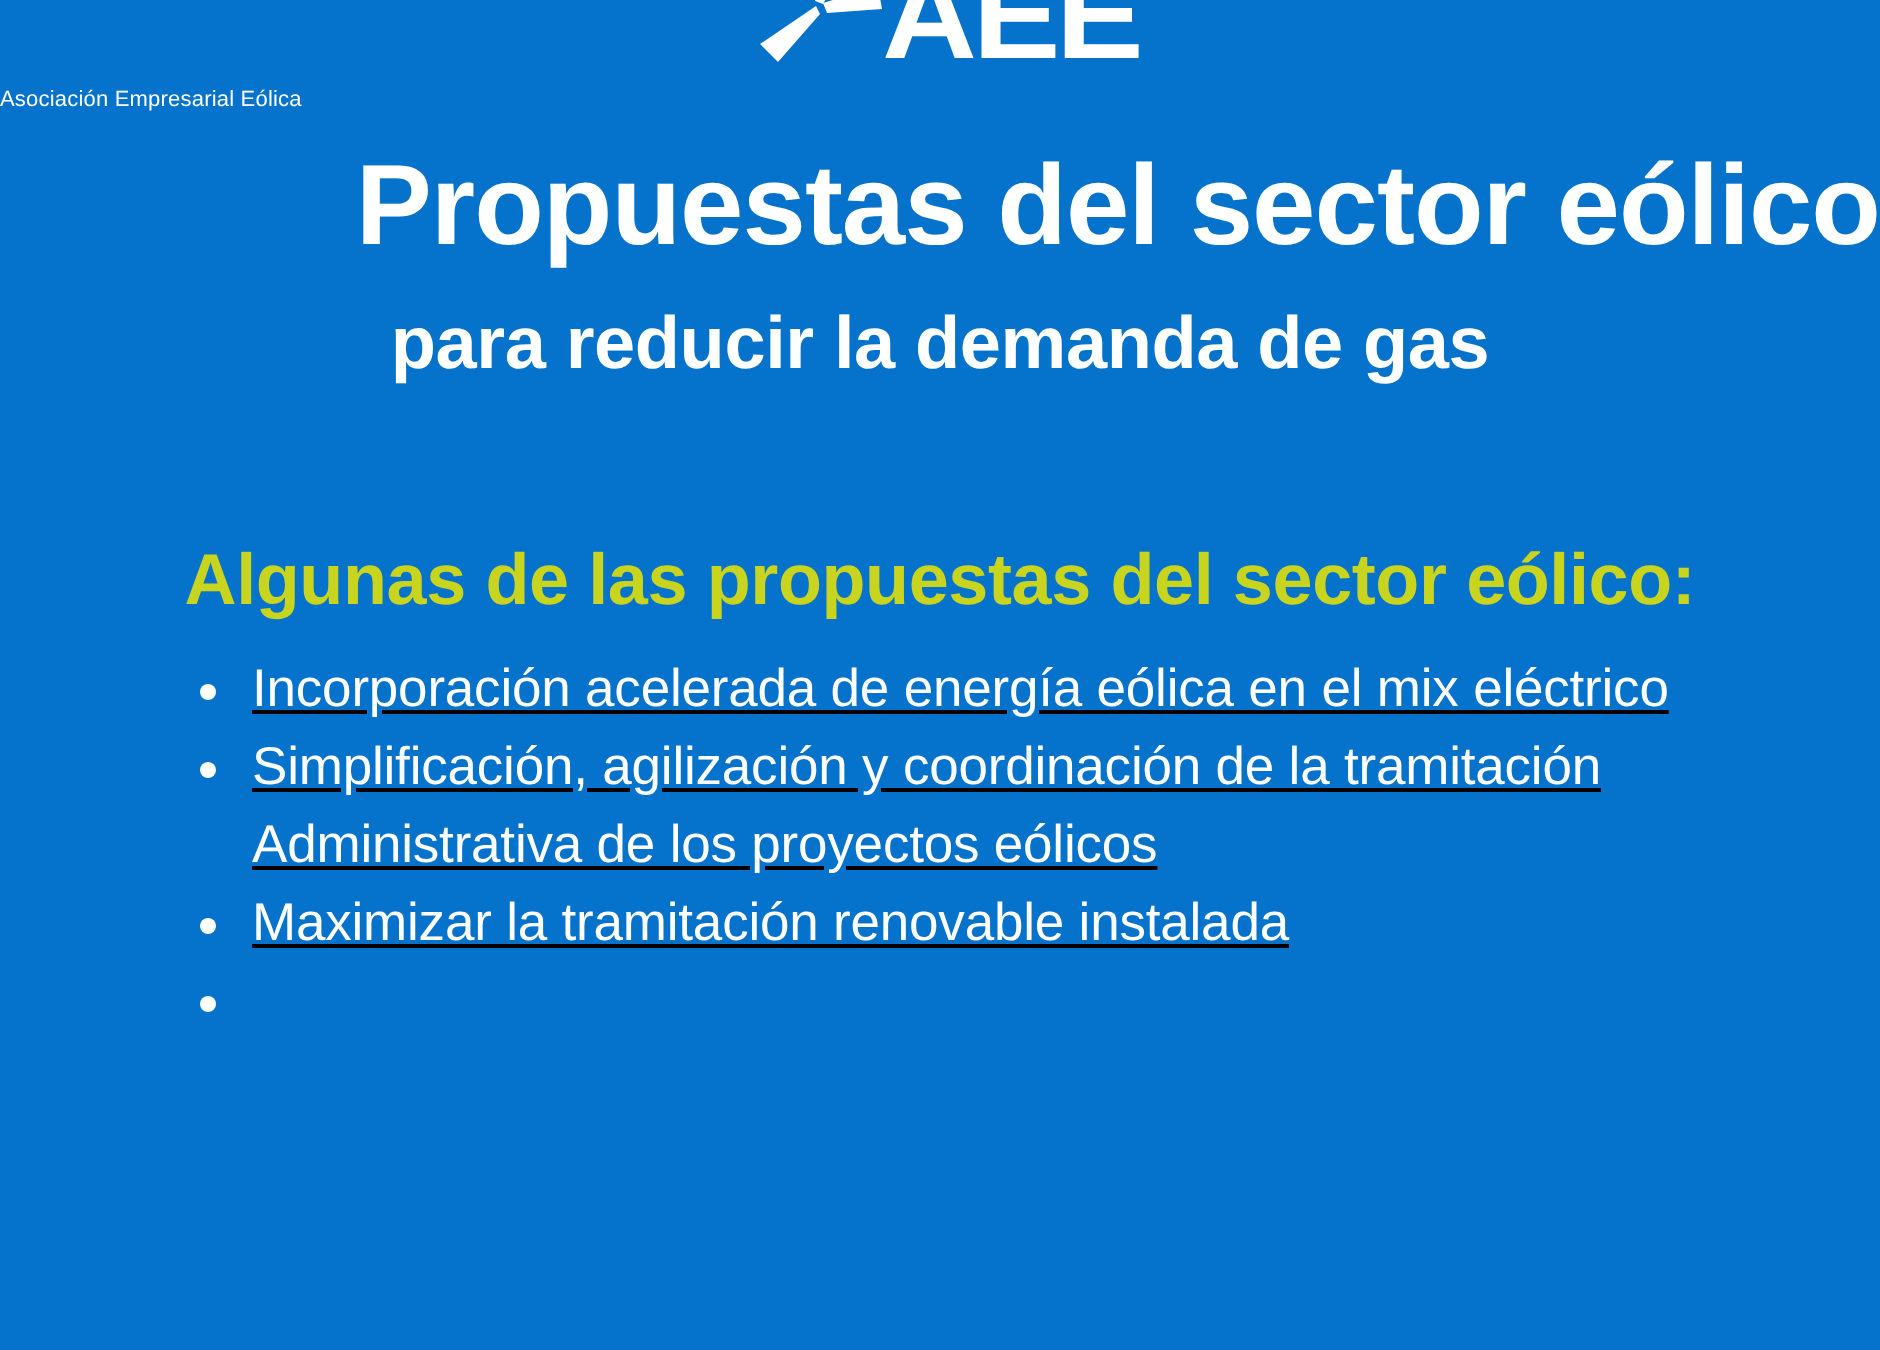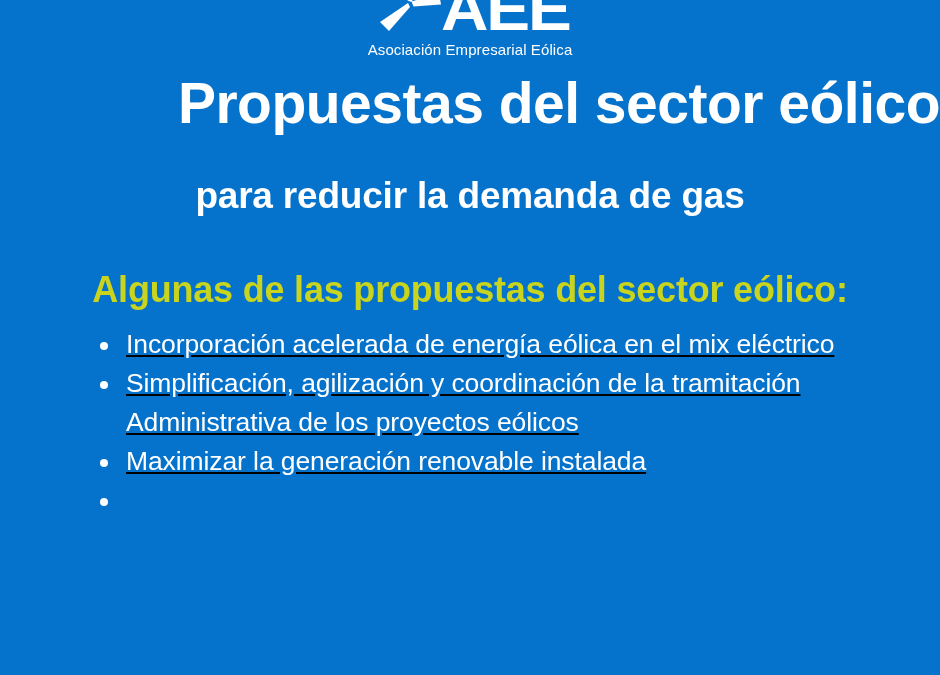--- a/index.html
+++ b/index.html
@@ -61,25 +61,24 @@
     line-height:58px;
     letter-spacing:-2px;
     color:#ffffff;
     transform:scaleX(1.06);
     transform-origin:left bottom;
   }
 
   .logo-tagline {
     margin-top:3px;
     font-family:"Liberation Sans", sans-serif;
-    font-size:15px;
+    font-size:11px;
     line-height:18px;
     color:#ffffff;
     letter-spacing:0.1px;
-    text-align:center;
     width:100%;
   }
 
   
   .title {
     position:absolute;
     top:70px;
     left:0;
     width:940px;
     text-align:right;
@@ -95,21 +94,21 @@
     top:146px;
     left:0;
     width:940px;
     text-align:center;
     color:#ffffff;
     font-weight:bold;
     font-size:37px;
     line-height:52px;
     letter-spacing:-0.2px;
   }
-  .subtitle .sub-line { display:block;margin-top:24px; }
+  .subtitle .sub-line { display:block; }
 
   .section-heading {
     position:absolute;
     top:267px;
     left:0;
     width:940px;
     text-align:center;
     color:#c8d41e;
     font-weight:bold;
     font-size:36px;
@@ -178,20 +177,20 @@
     <li class="proposal-item">
       <span class="bullet-dot"></span>
       <span>Incorporación acelerada de energía eólica en el mix eléctrico</span>
     </li>
     <li class="proposal-item">
       <span class="bullet-dot"></span>
       <span>Simplificación, agilización y coordinación de la tramitación Administrativa de los proyectos eólicos</span>
     </li>
     <li class="proposal-item">
       <span class="bullet-dot"></span>
-      <span>Maximizar la generación renovable instalada</span>
+      <span>Maximizar la tramitación renovable instalada</span>
     </li>
     <li class="proposal-item">
       <span class="bullet-dot"></span>
     </li>
   </ul>
 
 </div>
 
 </body></html>

